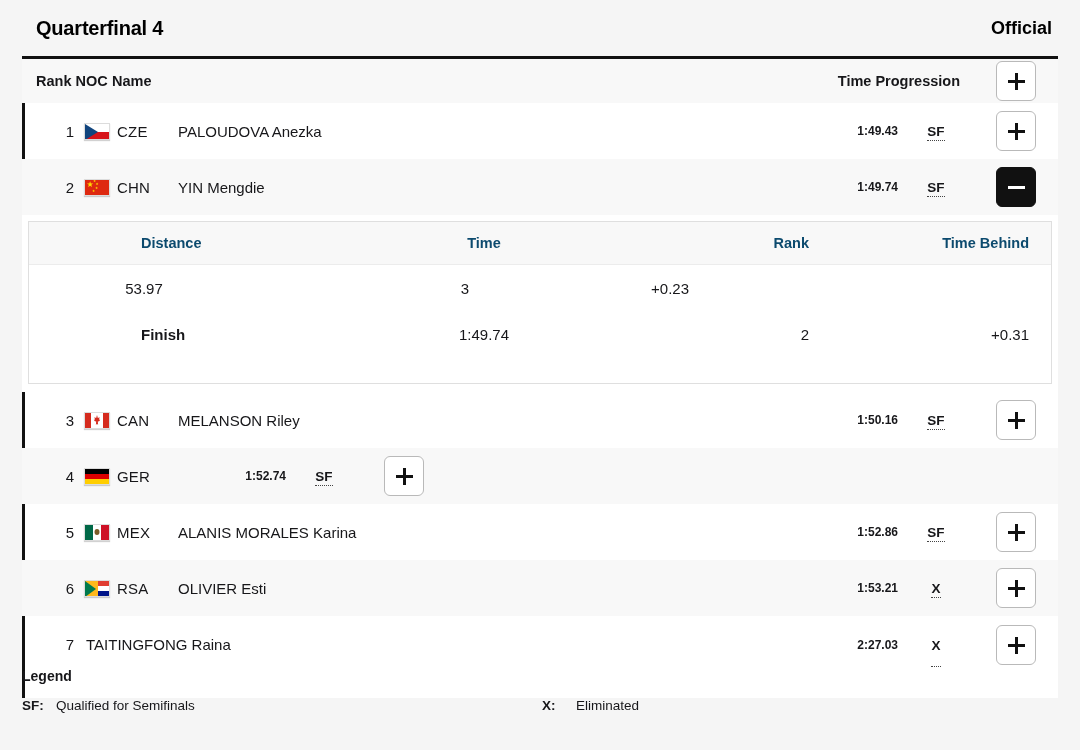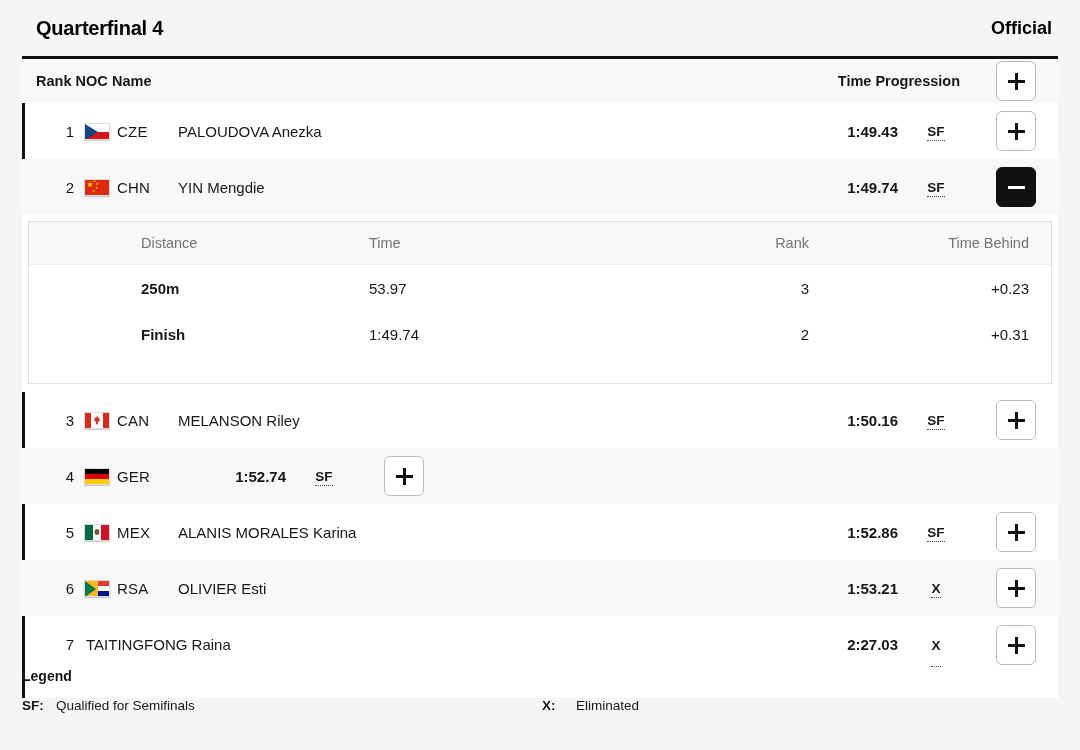--- a/index.html
+++ b/index.html
@@ -125,21 +125,21 @@
   .noc {
     font-size: 15px;
     color: #17171a;
     letter-spacing: 0.2px;
   }
   .name {
     font-size: 15px;
     color: #17171a;
   }
   .time {
-    font-size: 15px;
+    font-size: 12px;
     font-weight: bold;
     color: #17171a;
     font-variant-numeric: tabular-nums;
   }
   .prog {
     font-size: 13.5px;
     font-weight: bold;
     color: #17171a;
     border-bottom: 1.5px dotted #444;
     padding-bottom: 1px;
@@ -182,31 +182,31 @@
   }
   .detail-head {
     display: flex;
     align-items: center;
     height: 42px;
     background: #f8f8f8;
     border-bottom: 1px solid #ececec;
   }
   .detail-head .dh {
     font-size: 14.5px;
-    font-weight: normal;
-    color: #737373;
+    font-weight: bold;
+    color: #0c4a6e;
   }
   .detail-row {
     display: flex;
     align-items: center;
     height: 46px;
     background: #fff;
   }
   .d-dist { width: 340px; flex: 0 0 340px; padding-left: 112px; box-sizing: border-box; }
-  .d-time { width: 230px; flex: 0 0 230px; text-align: left; }
+  .d-time { width: 230px; flex: 0 0 230px; text-align: center; }
   .d-rank { width: 210px; flex: 0 0 210px; text-align: right; }
   .d-beh  { width: 220px; flex: 0 0 220px; text-align: right; }
   .d-pad  { flex: 1 1 auto; }
 
   .d-dist-val { font-size: 15px; font-weight: bold; color: #17171a; }
   .d-val { font-size: 15px; color: #17171a; font-variant-numeric: tabular-nums; }
 
   
   .legend {
     position: absolute;
@@ -387,21 +387,20 @@
       <div class="detail">
         <div class="detail-head">
           <div class="dh d-dist">Distance</div>
           <div class="dh d-time">Time</div>
           <div class="dh d-rank">Rank</div>
           <div class="dh d-beh">Time Behind</div>
           <div class="d-pad"></div>
         </div>
 
         <div class="detail-row">
-          <div class="d-dist d-dist-val">250m</div>
           <div class="d-time d-val">53.97</div>
           <div class="d-rank d-val">3</div>
           <div class="d-beh d-val">+0.23</div>
           <div class="d-pad"></div>
         </div>
 
         <div class="detail-row">
           <div class="d-dist d-dist-val">Finish</div>
           <div class="d-time d-val">1:49.74</div>
           <div class="d-rank d-val">2</div>

